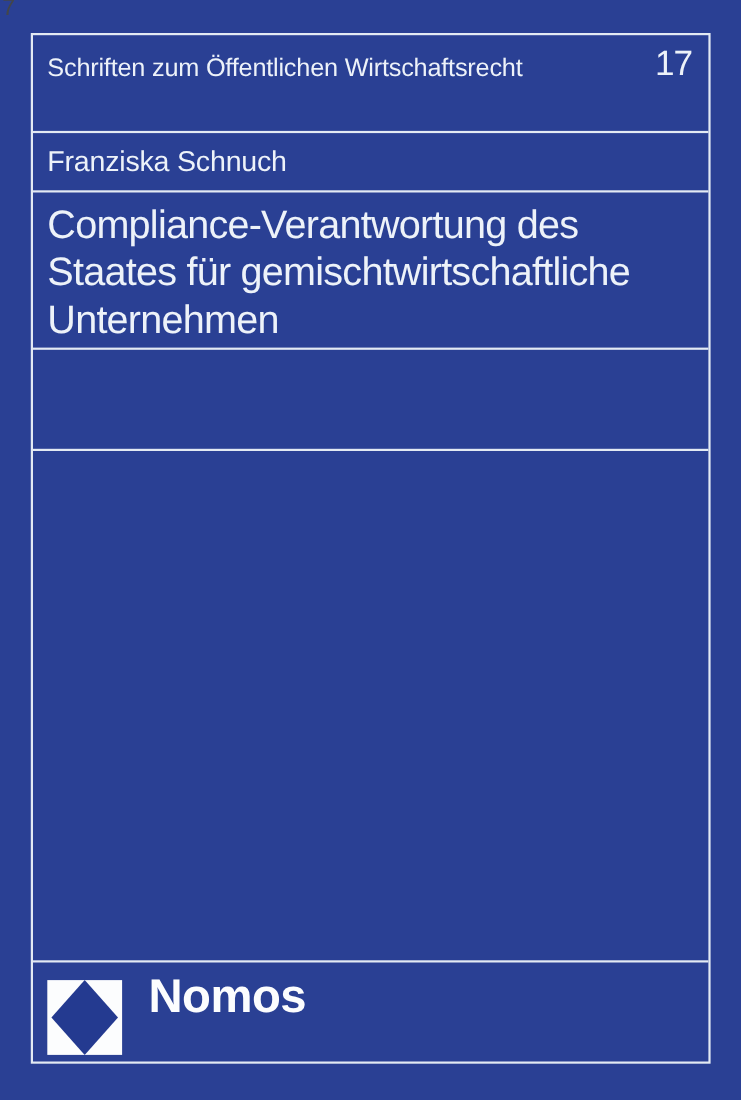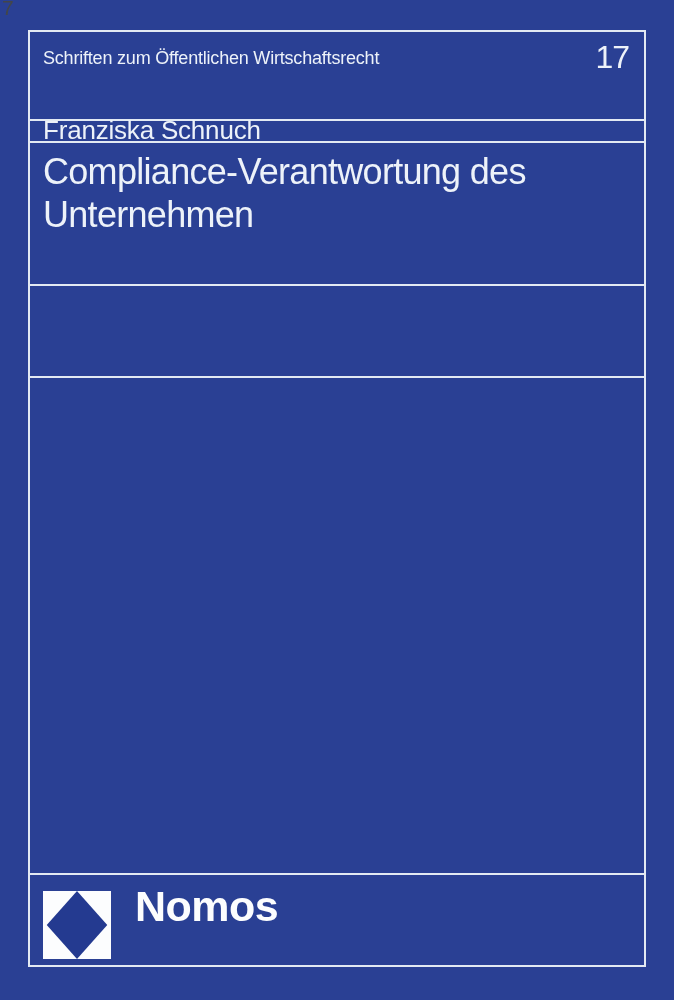--- a/index.html
+++ b/index.html
@@ -45,33 +45,33 @@
   .sect:last-child { border-bottom: none; }
 
   .series-row {
     height: 88.5px;
     display: flex;
     justify-content: space-between;
     align-items: flex-start;
     padding: 12px 15px 0 13px;
   }
   .series-title {
-    font-size: 18px;
+    font-size: 23px;
     color: var(--text);
     letter-spacing: -0.2px;
     margin-top: 4px;
   }
   .series-volume {
     font-size: 32px;
     color: var(--text);
     line-height: 0.85;
     letter-spacing: -1px;
   }
   .author-row {
-    height: 22px;
+    height: 54px;
     display: flex;
     align-items: center;
     padding: 0 13px;
     text-align: right;
   }
   .author-name {
     font-size: 26px;
     color: var(--text);
     letter-spacing: -0.2px;
   }
@@ -132,20 +132,21 @@
       <span class="series-title">Schriften zum Öffentlichen Wirtschaftsrecht</span>
       <span class="series-volume">17</span>
     </div>
 
     <div class="sect author-row">
       <span class="author-name">Franziska Schnuch</span>
     </div>
 
     <div class="sect title-box">
       <div class="title-line">Compliance-Verantwortung des</div>
+      <div class="title-line">Staates für gemischtwirtschaftliche</div>
       <div class="title-line">Unternehmen</div>
     </div>
 
     <div class="sect spacer-small"></div>
 
     <div class="sect spacer-large"></div>
 
     <div class="sect publisher-bar">
       <div class="logo-square">
         <div class="logo-diamond"></div>

